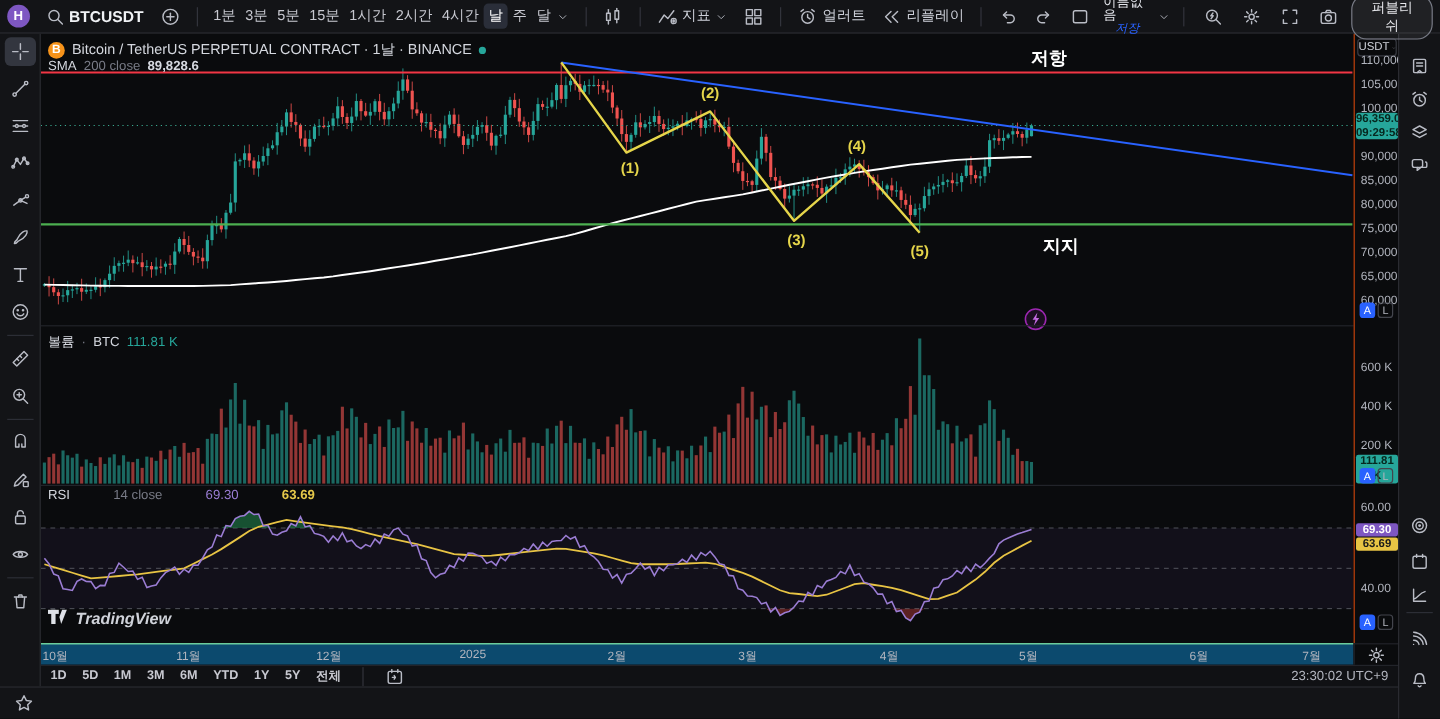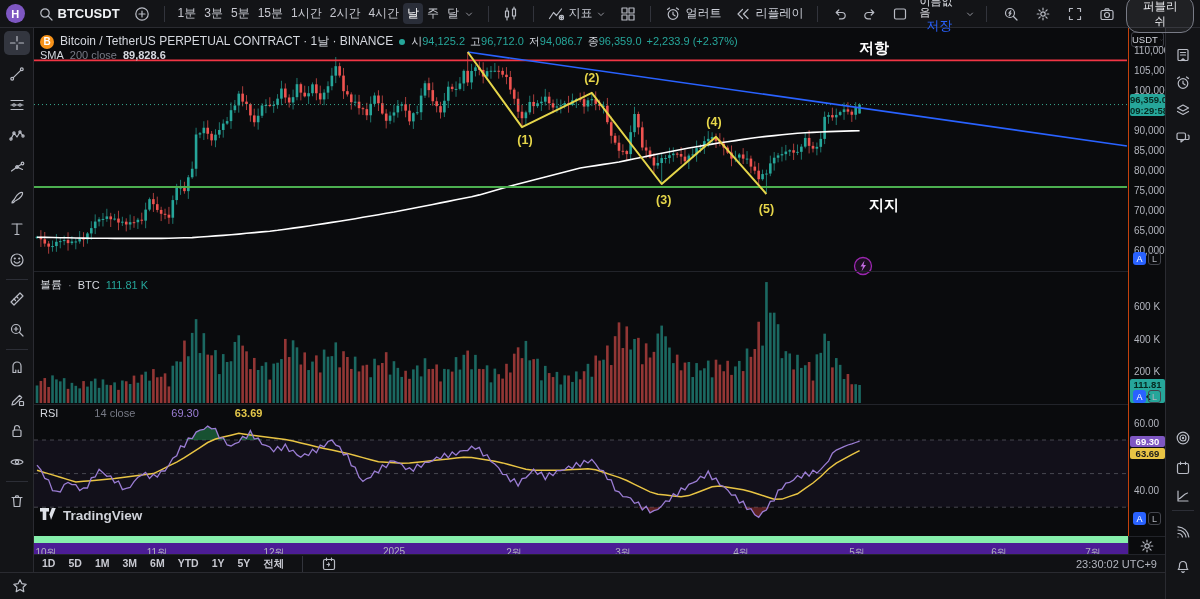--- a/index.html
+++ b/index.html
@@ -14,21 +14,21 @@
   .tb-sep { width:1px; height:16px; background:#32343c; margin:0 5px; flex:none; }
   .tb-btn { display:flex; align-items:center; gap:4px; padding:2px 5px; border-radius:4px; cursor:pointer; flex:none; white-space:nowrap; }
   .avatar { width:19px; height:19px; border-radius:50%; background:#7e57c2; color:#fff;
     font-weight:bold; font-size:11px; display:flex; align-items:center; justify-content:center; margin-right:4px; }
   .sym { font-weight:bold; color:#f0f2f5; font-size:13px; }
   .iv { padding:2px 4px; border-radius:4px; color:#c8c9d1; cursor:pointer; flex:none; }
   .iv.sel { background:#2a2e39; color:#fff; }
   .right-group { margin-left:auto; display:flex; align-items:center; gap:6px; }
   .name-block { display:flex; flex-direction:column; align-items:center; line-height:1; cursor:pointer; }
   .name-block .nm { font-size:11px; color:#e4e6ec; }
-  .name-block .sv { font-size:13px; color:#2962ff; margin-top:1px; }
+  .name-block .sv { font-size:10px; color:#2962ff; margin-top:1px;font-style:italic; }
   .publish { border:1px solid #787b86; background:rgba(255,255,255,0.06); color:#e8e9ed;
     border-radius:13px; padding:3px 12px; font-size:11.5px; cursor:pointer; }
   svg.ic { display:block; }
 
   
   #left-toolbar { position:absolute; left:0; top:28px; width:34px; height:544px;
     background:#131417; border-right:1px solid #2a2b31; display:flex; flex-direction:column;
     align-items:center; padding-top:3px; gap:7px; z-index:20; }
   .lt-btn { width:26px; height:24px; display:flex; align-items:center; justify-content:center;
     border-radius:5px; cursor:pointer; }
@@ -47,21 +47,21 @@
   .ohlc { font-size:11px; }
   .ohlc .lab { color:#d5d8df; }
   .ohlc .val { color:#26a69a; margin-right:5px; }
   .dim { color:#787b86; }
   .lg2 { font-size:11px; }
   .purp { color:#9b7dd4; }
   .yel { color:#e5c84a; }
   .teal { color:#26a69a; }
 
   #watermark { position:absolute; left:6px; top:480px; z-index:6; display:flex; align-items:center; gap:6px;
-    color:#cfd2d9; font-weight:bold; font-size:13.5px; }
+    color:#cfd2d9; font-weight:bold; font-size:13.5px;font-style:italic; }
 
   
   #price-axis { position:absolute; left:1128px; top:28px; width:37px; height:508px;
     border-left:1px solid #c2410c; background:#0a0b0d; z-index:10; font-size:10px; color:#b2b5be; }
   .ax-lbl { position:absolute; left:5px; white-space:nowrap; }
   .usdt-box { position:absolute; left:2px; top:4px; width:33px; height:15px; border:1px solid #3a3c44;
     border-radius:3px; display:flex; align-items:center; justify-content:center; gap:2px; font-size:9.5px; color:#d1d4dc; cursor:pointer; }
   .badge { position:absolute; left:1px; width:35px; border-radius:2px; text-align:center; font-size:9.5px; line-height:11px; }
   .badge.price { background:#26a69a; color:#06281f; font-weight:bold; }
   .badge.purple { background:#7e57c2; color:#fff; font-weight:bold; }
@@ -74,21 +74,21 @@
 
   
   #right-sidebar { position:absolute; left:1165px; top:28px; width:35px; height:571px;
     background:#131417; border-left:1px solid #2a2b31; z-index:20; }
   .rs-btn { position:absolute; left:5px; width:24px; height:24px; display:flex; align-items:center;
     justify-content:center; border-radius:5px; cursor:pointer; }
   .rs-div { position:absolute; left:6px; width:22px; height:1px; background:#2c2e36; }
 
   
   #time-axis { position:absolute; left:34px; top:536px; width:1094px; height:18px;
-    border-top:7px solid #86efac; background:#4c1d95; z-index:10; font-size:10px; color:#b2b5be; }
+    border-top:1px solid #86efac; background:#0c4a6e; z-index:10; font-size:10px; color:#b2b5be; }
   .month { position:absolute; top:3px; transform:translateX(-50%); cursor:ew-resize; }
   #axis-corner { position:absolute; left:1128px; top:536px; width:37px; height:18px; border-top:1px solid #22242a;
     border-left:1px solid #22242a; background:#0a0b0d; z-index:10; display:flex; align-items:center; justify-content:center; }
 
   
   #range-row { position:absolute; left:34px; top:554px; width:1131px; height:18px; background:#101114;
     border-top:1px solid #22242a; display:flex; align-items:center; padding:0 8px; gap:13px;
     font-size:10.5px; font-weight:bold; color:#c8c9d1; z-index:10; }
   .rng { cursor:pointer; }
   #clock { margin-left:auto; font-weight:normal; font-size:11px; color:#b2b5be; }
@@ -1054,23 +1054,20 @@
         <path d="M37 440 L37.0 440.0 L40.9 440.0 L44.8 440.0 L48.6 440.0 L52.5 440.0 L56.4 440.0 L60.3 440.0 L64.2 440.0 L68.0 440.0 L71.9 440.0 L75.8 440.0 L79.7 440.0 L83.6 440.0 L87.4 440.0 L91.3 440.0 L95.2 440.0 L99.1 440.0 L103.0 440.0 L106.8 440.0 L110.7 440.0 L114.6 440.0 L118.5 440.0 L122.4 440.0 L126.2 440.0 L130.1 440.0 L134.0 440.0 L137.9 440.0 L141.8 440.0 L145.6 440.0 L149.5 440.0 L153.4 440.0 L157.3 440.0 L161.2 440.0 L165.0 440.0 L168.9 440.0 L172.8 440.0 L176.7 440.0 L180.6 440.0 L184.4 440.0 L188.3 438.0 L192.2 438.6 L196.1 432.1 L200.0 430.2 L203.8 429.5 L207.7 426.1 L211.6 428.8 L215.5 428.4 L219.4 438.2 L223.2 437.7 L227.1 440.0 L231.0 440.0 L234.9 440.0 L238.8 440.0 L242.6 436.3 L246.5 438.3 L250.4 430.6 L254.3 439.1 L258.2 438.1 L262.0 440.0 L265.9 440.0 L269.8 440.0 L273.7 440.0 L277.6 440.0 L281.4 440.0 L285.3 440.0 L289.2 440.0 L293.1 440.0 L297.0 440.0 L300.8 440.0 L304.7 440.0 L308.6 440.0 L312.5 440.0 L316.4 440.0 L320.2 440.0 L324.1 440.0 L328.0 440.0 L331.9 440.0 L335.8 440.0 L339.6 440.0 L343.5 440.0 L347.4 440.0 L351.3 440.0 L355.2 440.0 L359.0 440.0 L362.9 440.0 L366.8 440.0 L370.7 440.0 L374.6 440.0 L378.4 440.0 L382.3 440.0 L386.2 440.0 L390.1 440.0 L394.0 440.0 L397.8 440.0 L401.7 440.0 L405.6 440.0 L409.5 440.0 L413.4 440.0 L417.2 440.0 L421.1 440.0 L425.0 440.0 L428.9 440.0 L432.8 440.0 L436.6 440.0 L440.5 440.0 L444.4 440.0 L448.3 440.0 L452.2 440.0 L456.0 440.0 L459.9 440.0 L463.8 440.0 L467.7 440.0 L471.6 440.0 L475.4 440.0 L479.3 440.0 L483.2 440.0 L487.1 440.0 L491.0 440.0 L494.8 440.0 L498.7 440.0 L502.6 440.0 L506.5 440.0 L510.4 440.0 L514.2 440.0 L518.1 440.0 L522.0 440.0 L525.9 440.0 L529.8 440.0 L533.6 440.0 L537.5 440.0 L541.4 440.0 L545.3 440.0 L549.2 440.0 L553.0 440.0 L556.9 440.0 L560.8 440.0 L564.7 440.0 L568.6 440.0 L572.4 440.0 L576.3 440.0 L580.2 440.0 L584.1 440.0 L588.0 440.0 L591.8 440.0 L595.7 440.0 L599.6 440.0 L603.5 440.0 L607.4 440.0 L611.2 440.0 L615.1 440.0 L619.0 440.0 L622.9 440.0 L626.8 440.0 L630.6 440.0 L634.5 440.0 L638.4 440.0 L642.3 440.0 L646.2 440.0 L650.0 440.0 L653.9 440.0 L657.8 440.0 L661.7 440.0 L665.6 440.0 L669.4 440.0 L673.3 440.0 L677.2 440.0 L681.1 440.0 L685.0 440.0 L688.8 440.0 L692.7 440.0 L696.6 440.0 L700.5 440.0 L704.4 440.0 L708.2 440.0 L712.1 440.0 L716.0 440.0 L719.9 440.0 L723.8 440.0 L727.6 440.0 L731.5 440.0 L735.4 440.0 L739.3 440.0 L743.2 440.0 L747.0 440.0 L750.9 440.0 L754.8 440.0 L758.7 440.0 L762.6 440.0 L766.4 440.0 L770.3 440.0 L774.2 440.0 L778.1 440.0 L782.0 440.0 L785.8 440.0 L789.7 440.0 L793.6 440.0 L797.5 440.0 L801.4 440.0 L805.2 440.0 L809.1 440.0 L813.0 440.0 L816.9 440.0 L820.8 440.0 L824.6 440.0 L828.5 440.0 L832.4 440.0 L836.3 440.0 L840.2 440.0 L844.0 440.0 L847.9 440.0 L851.8 440.0 L855.7 440.0 L859.6 440.0 L859.6 440 Z" fill="rgba(30,120,70,0.65)" stroke="none"></path>
         <path d="M37 507.2 L37.0 507.2 L40.9 507.2 L44.8 507.2 L48.6 507.2 L52.5 507.2 L56.4 507.2 L60.3 507.2 L64.2 507.2 L68.0 507.2 L71.9 507.2 L75.8 507.2 L79.7 507.2 L83.6 507.2 L87.4 507.2 L91.3 507.2 L95.2 507.2 L99.1 507.2 L103.0 507.2 L106.8 507.2 L110.7 507.2 L114.6 507.2 L118.5 507.2 L122.4 507.2 L126.2 507.2 L130.1 507.2 L134.0 507.2 L137.9 507.2 L141.8 507.2 L145.6 507.2 L149.5 507.2 L153.4 507.2 L157.3 507.2 L161.2 507.2 L165.0 507.2 L168.9 507.2 L172.8 507.2 L176.7 507.2 L180.6 507.2 L184.4 507.2 L188.3 507.2 L192.2 507.2 L196.1 507.2 L200.0 507.2 L203.8 507.2 L207.7 507.2 L211.6 507.2 L215.5 507.2 L219.4 507.2 L223.2 507.2 L227.1 507.2 L231.0 507.2 L234.9 507.2 L238.8 507.2 L242.6 507.2 L246.5 507.2 L250.4 507.2 L254.3 507.2 L258.2 507.2 L262.0 507.2 L265.9 507.2 L269.8 507.2 L273.7 507.2 L277.6 507.2 L281.4 507.2 L285.3 507.2 L289.2 507.2 L293.1 507.2 L297.0 507.2 L300.8 507.2 L304.7 507.2 L308.6 507.2 L312.5 507.2 L316.4 507.2 L320.2 507.2 L324.1 507.2 L328.0 507.2 L331.9 507.2 L335.8 507.2 L339.6 507.2 L343.5 507.2 L347.4 507.2 L351.3 507.2 L355.2 507.2 L359.0 507.2 L362.9 507.2 L366.8 507.2 L370.7 507.2 L374.6 507.2 L378.4 507.2 L382.3 507.2 L386.2 507.2 L390.1 507.2 L394.0 507.2 L397.8 507.2 L401.7 507.2 L405.6 507.2 L409.5 507.2 L413.4 507.2 L417.2 507.2 L421.1 507.2 L425.0 507.2 L428.9 507.2 L432.8 507.2 L436.6 507.2 L440.5 507.2 L444.4 507.2 L448.3 507.2 L452.2 507.2 L456.0 507.2 L459.9 507.2 L463.8 507.2 L467.7 507.2 L471.6 507.2 L475.4 507.2 L479.3 507.2 L483.2 507.2 L487.1 507.2 L491.0 507.2 L494.8 507.2 L498.7 507.2 L502.6 507.2 L506.5 507.2 L510.4 507.2 L514.2 507.2 L518.1 507.2 L522.0 507.2 L525.9 507.2 L529.8 507.2 L533.6 507.2 L537.5 507.2 L541.4 507.2 L545.3 507.2 L549.2 507.2 L553.0 507.2 L556.9 507.2 L560.8 507.2 L564.7 507.2 L568.6 507.2 L572.4 507.2 L576.3 507.2 L580.2 507.2 L584.1 507.2 L588.0 507.2 L591.8 507.2 L595.7 507.2 L599.6 507.2 L603.5 507.2 L607.4 507.2 L611.2 507.2 L615.1 507.2 L619.0 507.2 L622.9 507.2 L626.8 507.2 L630.6 507.2 L634.5 507.2 L638.4 507.2 L642.3 509.9 L646.2 507.2 L650.0 512.8 L653.9 510.7 L657.8 509.5 L661.7 507.2 L665.6 507.2 L669.4 507.2 L673.3 507.2 L677.2 507.2 L681.1 507.2 L685.0 507.2 L688.8 507.2 L692.7 507.2 L696.6 507.2 L700.5 507.2 L704.4 507.2 L708.2 507.2 L712.1 507.2 L716.0 507.2 L719.9 507.2 L723.8 507.2 L727.6 507.2 L731.5 507.2 L735.4 507.2 L739.3 507.2 L743.2 507.2 L747.0 509.6 L750.9 508.7 L754.8 514.9 L758.7 517.3 L762.6 511.8 L766.4 510.1 L770.3 507.2 L774.2 507.2 L778.1 507.2 L782.0 507.2 L785.8 507.2 L789.7 507.2 L793.6 507.2 L797.5 507.2 L801.4 507.2 L805.2 507.2 L809.1 507.2 L813.0 507.2 L816.9 507.2 L820.8 507.2 L824.6 507.2 L828.5 507.2 L832.4 507.2 L836.3 507.2 L840.2 507.2 L844.0 507.2 L847.9 507.2 L851.8 507.2 L855.7 507.2 L859.6 507.2 L859.6 507.2 Z" fill="rgba(190,60,60,0.45)" stroke="none"></path>
         <path d="M37.0 470.2 L44.8 472.6 L52.5 474.9 L60.3 477.3 L68.0 479.6 L75.8 482.0 L83.6 481.3 L91.3 480.7 L99.1 480.0 L106.8 479.3 L114.6 478.6 L122.4 477.6 L130.1 476.6 L137.9 475.6 L145.6 474.6 L153.4 473.6 L161.2 469.8 L168.9 465.9 L176.7 462.1 L184.4 457.6 L192.2 452.6 L200.0 447.6 L207.7 442.5 L215.5 439.0 L223.2 437.1 L231.0 435.2 L238.8 433.3 L246.5 434.4 L254.3 435.5 L262.0 436.6 L269.8 437.6 L277.6 438.6 L285.3 439.5 L293.1 441.0 L300.8 442.9 L308.6 444.8 L316.4 446.7 L324.1 448.4 L331.9 450.1 L339.6 451.8 L347.4 453.4 L355.2 455.5 L362.9 457.6 L370.7 459.7 L378.4 461.8 L386.2 462.3 L394.0 462.8 L401.7 463.3 L409.5 463.1 L417.2 462.3 L425.0 461.4 L432.8 460.6 L440.5 459.7 L448.3 458.9 L456.0 458.1 L463.8 457.2 L471.6 457.4 L479.3 458.7 L487.1 459.9 L494.8 461.2 L502.6 462.9 L510.4 465.0 L518.1 467.1 L525.9 469.2 L533.6 470.2 L541.4 470.2 L549.2 470.2 L556.9 470.2 L564.7 470.0 L572.4 469.6 L580.2 469.2 L588.0 468.8 L595.7 469.8 L603.5 472.3 L611.2 474.9 L619.0 477.4 L626.8 480.5 L634.5 484.3 L642.3 488.1 L650.0 491.9 L657.8 494.2 L665.6 495.0 L673.3 495.9 L681.1 496.7 L688.8 495.6 L696.6 492.7 L704.4 489.8 L712.1 486.8 L719.9 486.0 L727.6 487.3 L735.4 488.5 L743.2 489.8 L750.9 491.7 L758.7 494.2 L766.4 496.7 L774.2 499.2 L782.0 499.1 L789.7 496.4 L797.5 493.8 L805.2 488.4 L813.0 483.0 L820.8 476.5 L828.5 469.0 L836.3 463.1 L844.0 458.9 L851.8 454.7 L859.6 450.6 " fill="none" stroke="#e8c444" stroke-width="1.5"></path>
         <path d="M37.0 465.2 L40.9 469.9 L44.8 478.4 L48.6 479.9 L52.5 490.7 L56.4 491.2 L60.3 492.0 L64.2 484.5 L68.0 482.5 L71.9 484.6 L75.8 484.7 L79.7 490.5 L83.6 487.8 L87.4 488.0 L91.3 477.9 L95.2 477.0 L99.1 469.3 L103.0 472.7 L106.8 476.3 L110.7 475.9 L114.6 482.8 L118.5 481.0 L122.4 489.6 L126.2 488.3 L130.1 487.5 L134.0 481.6 L137.9 477.2 L141.8 475.1 L145.6 472.5 L149.5 478.5 L153.4 474.3 L157.3 477.0 L161.2 470.8 L165.0 471.0 L168.9 465.0 L172.8 458.2 L176.7 455.8 L180.6 445.9 L184.4 447.2 L188.3 438.0 L192.2 438.6 L196.1 432.1 L200.0 430.2 L203.8 429.5 L207.7 426.1 L211.6 428.8 L215.5 428.4 L219.4 438.2 L223.2 437.7 L227.1 445.0 L231.0 446.0 L234.9 443.6 L238.8 442.3 L242.6 436.3 L246.5 438.3 L250.4 430.6 L254.3 439.1 L258.2 438.1 L262.0 444.5 L265.9 445.4 L269.8 447.0 L273.7 451.8 L277.6 446.6 L281.4 450.5 L285.3 444.1 L289.2 451.5 L293.1 450.2 L297.0 454.9 L300.8 457.2 L304.7 453.8 L308.6 455.5 L312.5 449.2 L316.4 452.8 L320.2 445.1 L324.1 446.9 L328.0 441.5 L331.9 440.1 L335.8 445.1 L339.6 446.6 L343.5 455.0 L347.4 454.1 L351.3 465.7 L355.2 467.2 L359.0 477.2 L362.9 481.5 L366.8 478.6 L370.7 477.5 L374.6 471.1 L378.4 472.8 L382.3 465.0 L386.2 467.6 L390.1 460.9 L394.0 461.1 L397.8 462.7 L401.7 464.2 L405.6 469.5 L409.5 467.8 L413.4 471.2 L417.2 464.3 L421.1 467.3 L425.0 462.1 L428.9 462.3 L432.8 460.7 L436.6 457.0 L440.5 459.0 L444.4 453.4 L448.3 457.8 L452.2 451.9 L456.0 455.2 L459.9 451.2 L463.8 450.7 L467.7 450.5 L471.6 446.2 L475.4 449.2 L479.3 447.4 L483.2 456.0 L487.1 454.7 L491.0 461.5 L494.8 464.0 L498.7 467.9 L502.6 474.3 L506.5 474.7 L510.4 481.8 L514.2 478.8 L518.1 486.0 L522.0 478.6 L525.9 477.8 L529.8 473.8 L533.6 469.1 L537.5 474.4 L541.4 472.2 L545.3 479.6 L549.2 472.8 L553.0 475.6 L556.9 470.7 L560.8 470.5 L564.7 469.7 L568.6 466.1 L572.4 468.7 L576.3 462.6 L580.2 466.6 L584.1 460.4 L588.0 463.0 L591.8 459.4 L595.7 464.1 L599.6 469.8 L603.5 470.7 L607.4 479.5 L611.2 479.9 L615.1 490.6 L619.0 491.8 L622.9 496.6 L626.8 496.9 L630.6 498.0 L634.5 503.3 L638.4 502.1 L642.3 509.9 L646.2 506.3 L650.0 512.8 L653.9 510.7 L657.8 509.5 L661.7 505.9 L665.6 500.9 L669.4 501.3 L673.3 493.7 L677.2 496.0 L681.1 487.9 L685.0 489.8 L688.8 484.3 L692.7 482.9 L696.6 481.2 L700.5 476.3 L704.4 478.2 L708.2 470.9 L712.1 479.6 L716.0 478.1 L719.9 485.1 L723.8 486.5 L727.6 489.9 L731.5 495.1 L735.4 495.0 L739.3 503.1 L743.2 501.2 L747.0 509.6 L750.9 508.7 L754.8 514.9 L758.7 517.3 L762.6 511.8 L766.4 510.1 L770.3 501.4 L774.2 500.9 L778.1 490.1 L782.0 489.2 L785.8 483.1 L789.7 482.4 L793.6 480.0 L797.5 475.5 L801.4 478.0 L805.2 472.1 L809.1 476.3 L813.0 470.1 L816.9 473.1 L820.8 469.4 L824.6 465.1 L828.5 461.2 L832.4 453.2 L836.3 450.1 L840.2 448.4 L844.0 446.7 L847.9 445.0 L851.8 443.8 L855.7 442.5 L859.6 441.2 " fill="none" stroke="#9b7dd4" stroke-width="1.3"></path>
       </svg>
 
     <div class="legend" style="left:6px; top:5px;">
       <span class="btc-logo">B</span>
       <span>Bitcoin / TetherUS PERPETUAL CONTRACT · 1날 · BINANCE</span>
       <span class="mdot"></span>
-      <span class="ohlc">
-        <span class="lab">시</span><span class="val">94,125.2</span><span class="lab">고</span><span class="val">96,712.0</span><span class="lab">저</span><span class="val">94,086.7</span><span class="lab">종</span><span class="val">96,359.0</span><span class="val">+2,233.9 (+2.37%)</span>
-      </span>
     </div>
     <div class="legend lg2" style="left:6px; top:21px;">
       <span>SMA</span>
       <span class="dim">200 close</span>
       <span style="font-weight:bold">89,828.6</span>
     </div>
     <div class="legend lg2" style="left:6px; top:249px;">
       <span>볼륨</span>
       <span class="dim">·</span>
       <span>BTC</span>

